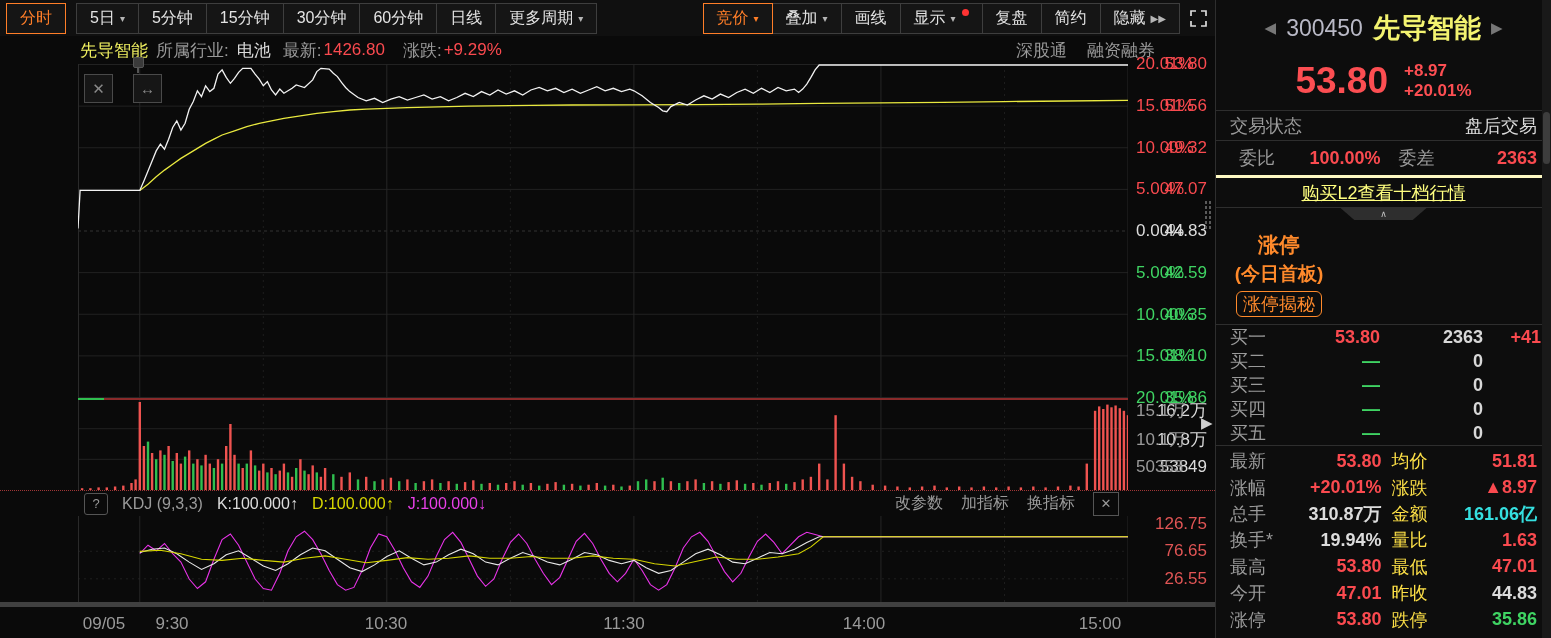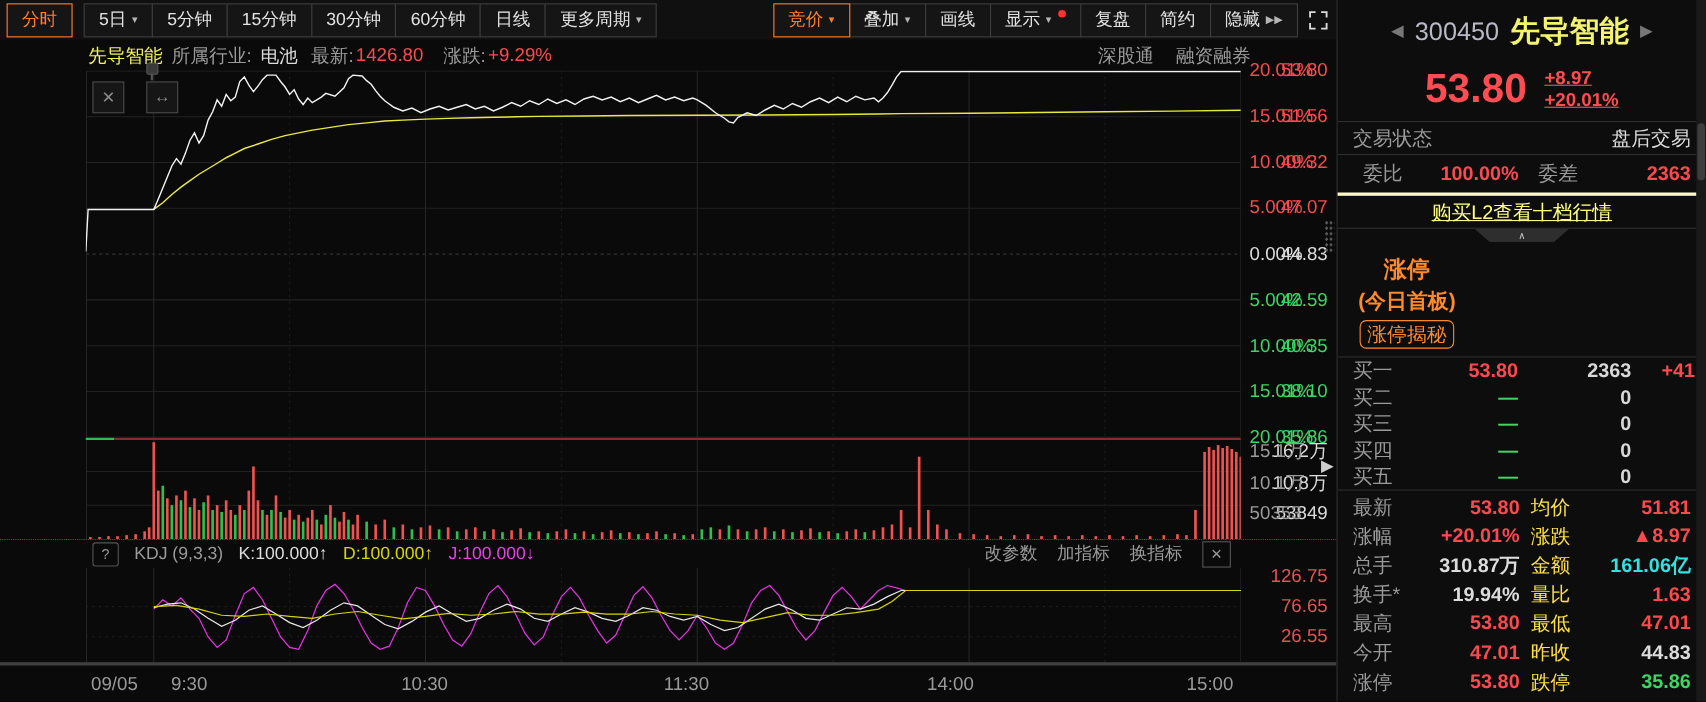--- a/index.html
+++ b/index.html
@@ -12,28 +12,28 @@
   .btn-group .tbtn + .tbtn{margin-left:-1px;}
   .tbtn{display:flex;align-items:center;gap:5px;height:29px;padding:0 13px;background:#151515;border:1px solid #3e3e3e;color:#e3e3e3;font-size:16px;cursor:pointer;white-space:nowrap;position:relative;}
   .tbtn .caret{font-size:10px;color:#b5b5b5;}
   .tbtn.active{color:#ff7e28;border-color:#ff7e28;z-index:2;}
   .tbtn.active .caret{color:#ff7e28;}
   .tbtn .ndot{width:7px;height:7px;border-radius:50%;background:#f33;margin:-12px 0 0 1px;}
   .fs-icon{margin-left:8px;cursor:pointer;display:flex;align-items:center;}
   
   .info-row{height:28px;display:flex;align-items:center;font-size:17px;padding-left:80px;}
   .info-row .grp{display:flex;gap:8px;align-items:center;}
-  .info-row .right{margin-left:auto;margin-right:78px;display:flex;gap:20px;color:#9a9a9a;align-items:center;}
+  .info-row .right{margin-left:auto;margin-right:60px;display:flex;gap:20px;color:#9a9a9a;align-items:center;}
   
   .chart-col{width:1215px;}
   .row-main{position:relative;height:334px;}
   .row-volume{position:relative;height:92px;}
   .row-kdjh{position:relative;height:26px;border-top:1px dotted #a03636;display:flex;align-items:center;gap:14px;padding-left:84px;font-size:16px;color:#9a9a9a;box-sizing:border-box;}
   .row-kdj{position:relative;height:86px;}
-  .row-time{position:relative;height:36px;border-top:3px solid #404040;box-sizing:border-box;padding-left:30px;}
+  .row-time{position:relative;height:36px;border-top:5px solid #404040;box-sizing:border-box;padding-left:30px;}
   .plot-svg{position:absolute;left:78px;top:0;}
   .al{position:absolute;right:8px;transform:translateY(-50%);font-size:17px;white-space:nowrap;}
   .ar{position:absolute;left:1136px;transform:translateY(-50%);font-size:17px;white-space:nowrap;}
   .c-red{color:#fa4a4f;}.c-green{color:#3fd463;}.c-white{color:#dcdcdc;}.c-gray{color:#9a9a9a;text-align:center;}
   .c-cyan{color:#35e0e0;}.c-yellow{color:#f0f060;}.c-magenta{color:#e840e8;}
   .c-kyellow{color:#d8d800;}
   .chart-icons{position:absolute;left:84px;top:10px;display:flex;gap:20px;z-index:3;}
   .cibox{width:27px;height:27px;background:#161616;border:1px solid #4a4a4a;color:#8a8a8a;display:flex;align-items:center;justify-content:center;font-size:15px;cursor:pointer;}
   .pin{position:absolute;left:133px;top:-7px;width:9px;height:9px;background:#3a3a3a;border:1px solid #555;border-radius:2px;z-index:3;}
   .pin::after{content:"";position:absolute;left:3px;top:9px;width:2px;height:6px;background:#555;}
@@ -46,21 +46,21 @@
   .drag-dots{position:absolute;left:1204px;top:200px;width:9px;height:30px;background-image:radial-gradient(#5a5a5a 1px,transparent 1.3px);background-size:4px 5px;cursor:pointer;}
   .panel-handle{position:absolute;left:1201px;top:414px;color:#cfcfcf;font-size:15px;cursor:pointer;}
   
   .qpanel{position:absolute;left:1215px;top:0;width:336px;height:638px;background:#0d0d0d;border-left:1px solid #2e2e2e;box-sizing:border-box;font-size:18px;}
   .qp-head1{height:48px;display:flex;align-items:center;justify-content:center;gap:10px;padding-top:4px;}
   .qp-nav{color:#777;font-size:15px;cursor:pointer;}
   .qp-code{color:#b9b9c6;font-size:23px;}
   .qp-name{color:#f3f370;font-size:27px;font-weight:bold;}
   .qp-head2{height:58px;display:flex;align-items:center;justify-content:center;gap:16px;}
   .qp-price{color:#fc4e52;font-size:37px;font-weight:bold;}
-  .qp-chg{display:flex;flex-direction:column;line-height:20px;font-size:17px;font-weight:bold;color:#fc4e52;text-decoration:underline;}
+  .qp-chg{display:flex;flex-direction:column;line-height:20px;font-size:17px;font-weight:bold;color:#fc4e52;}
   .qp-row{height:30px;display:flex;align-items:center;padding:0 14px;border-top:1px solid #2e2e2e;box-sizing:border-box;}
   .qp-row .lab{color:#9a9a9a;}
   .qp-row .sp{margin-left:auto;}
   .row-wb{height:35px;display:grid;grid-template-columns:54px 1fr 60px 1fr;align-items:center;padding:0 14px;border-top:1px solid #2e2e2e;box-sizing:border-box;}
   .row-wb .v{text-align:right;font-weight:bold;}
   .row-link{height:32px;display:flex;align-items:center;justify-content:center;border-top:3px solid #fef9c3;box-sizing:border-box;}
   .l2link{color:#ffff7f;text-decoration:underline;cursor:pointer;font-size:18px;}
   .row-tab{height:14px;border-top:1px solid #2e2e2e;display:flex;justify-content:center;box-sizing:border-box;}
   .ctab{margin-top:0;width:86px;height:12px;background:#2e2e2e;clip-path:polygon(0 0,100% 0,84% 100%,16% 100%);display:flex;align-items:center;justify-content:center;color:#c5c5c5;font-size:9px;cursor:pointer;line-height:10px;}
   .zt{height:103px;display:flex;padding:2px 6px 0 4px;box-sizing:border-box;}

